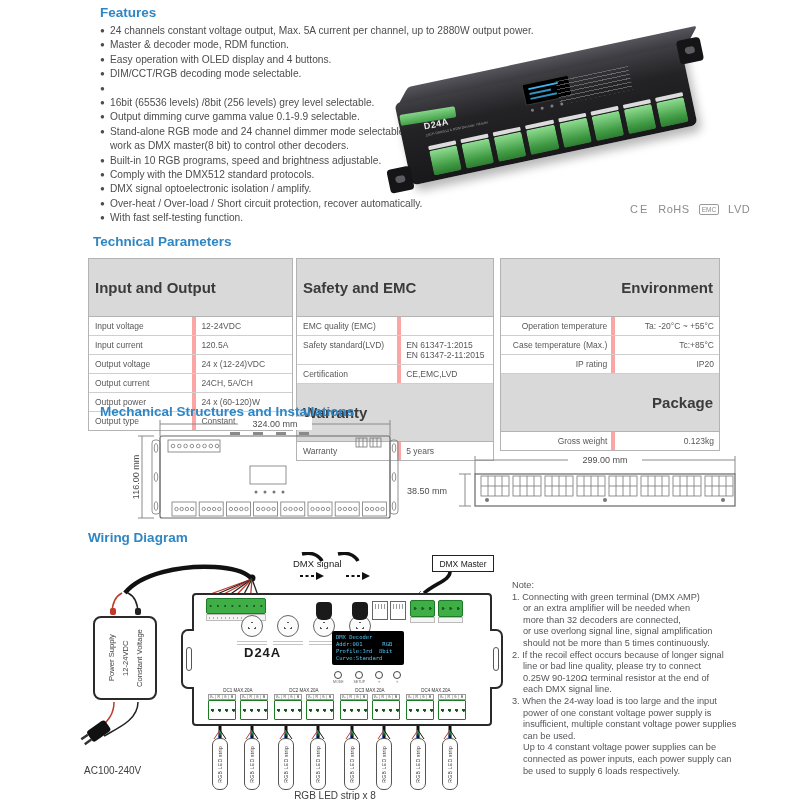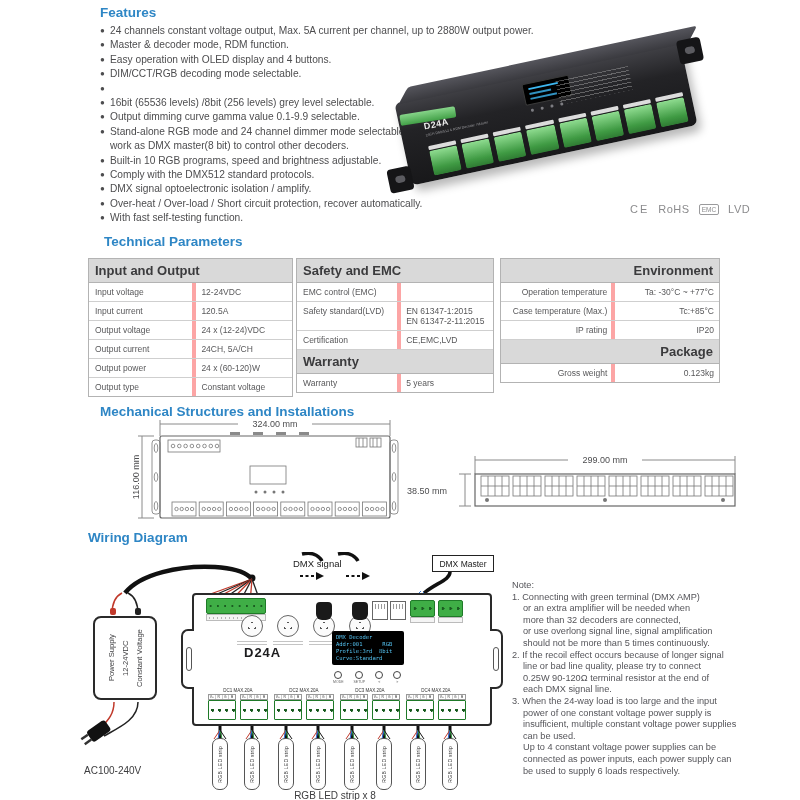--- a/index.html
+++ b/index.html
@@ -42,27 +42,27 @@
   .dev-btns{position:absolute;left:132px;top:34px;display:flex;gap:7px;}
   .dev-btns i{width:3px;height:3px;border-radius:50%;background:#7d7d82;}
 
   
   #certs{position:absolute;left:630px;top:203px;display:flex;align-items:center;gap:9px;
          font-size:11px;color:#8b8b8d;letter-spacing:.5px;}
   #certs .boxed{font-size:6.5px;border:1px solid #9a9a9c;border-radius:2px;padding:1px 2px;letter-spacing:0;}
   #certs .ce{letter-spacing:2px;}
 
   
-  #tech-title{left:104px;top:234px;}
+  #tech-title{left:93px;top:234px;}
   .param-table{position:absolute;top:258px;border:1px solid #b3b3b3;font-size:8.5px;color:#58585a;background:#fff;}
   #table-io{left:88px;width:203px;}
   #table-safety{left:296px;width:196px;}
   #table-env{left:500px;width:218px;text-align:right;}
-  .t-header{background:#d9d9d9;color:#3b3b3d;font-weight:bold;font-size:13px;
-            padding:4px 6px;border-bottom:1px solid #b3b3b3;}
+  .t-header{background:#d9d9d9;color:#3b3b3d;font-weight:bold;font-size:15px;
+            padding:20px 6px;border-bottom:1px solid #b3b3b3;}
   .t-row{display:flex;border-bottom:1px solid #cfcfcf;}
   .t-row:last-child{border-bottom:none;}
   .t-label{width:46%;padding:4px 4px 4px 6px;border-right:4px solid #fca5a5;white-space:nowrap;overflow:hidden;}
   .t-value{flex:1;padding:4px 5px;white-space:pre-line;}
   #table-safety .t-row:nth-child(2) .t-value{font-size:7.8px;line-height:9.2px;}
 
   
   #mech-title{left:100px;top:388px;margin-top:16px;}
   .mech-svg{position:absolute;}
   #mech-front{left:90px;top:414px;}
@@ -279,42 +279,42 @@
       <div class="t-value">24 x (60-120)W</div>
     </div>
     <div class="t-row">
       <div class="t-label">Output type</div>
       <div class="t-value">Constant voltage</div>
     </div>
   </div>
 <div class="param-table" id="table-safety">
     <div class="t-header">Safety and EMC</div>
     <div class="t-row">
-      <div class="t-label">EMC control (EMC)</div>
+      <div class="t-label">EMC quality (EMC)</div>
     </div>
     <div class="t-row">
       <div class="t-label">Safety standard(LVD)</div>
       <div class="t-value">EN 61347-1:2015
 EN 61347-2-11:2015</div>
     </div>
     <div class="t-row">
       <div class="t-label">Certification</div>
       <div class="t-value">CE,EMC,LVD</div>
     </div>
     <div class="t-header">Warranty</div>
     <div class="t-row">
       <div class="t-label">Warranty</div>
       <div class="t-value">5 years</div>
     </div>
   </div>
 <div class="param-table" id="table-env">
     <div class="t-header">Environment</div>
     <div class="t-row">
       <div class="t-label">Operation temperature</div>
-      <div class="t-value">Ta: -30°C ~ +77°C</div>
+      <div class="t-value">Ta: -20°C ~ +55°C</div>
     </div>
     <div class="t-row">
       <div class="t-label">Case temperature (Max.)</div>
       <div class="t-value">Tc:+85°C</div>
     </div>
     <div class="t-row">
       <div class="t-label">IP rating</div>
       <div class="t-value">IP20</div>
     </div>
     <div class="t-header">Package</div>

